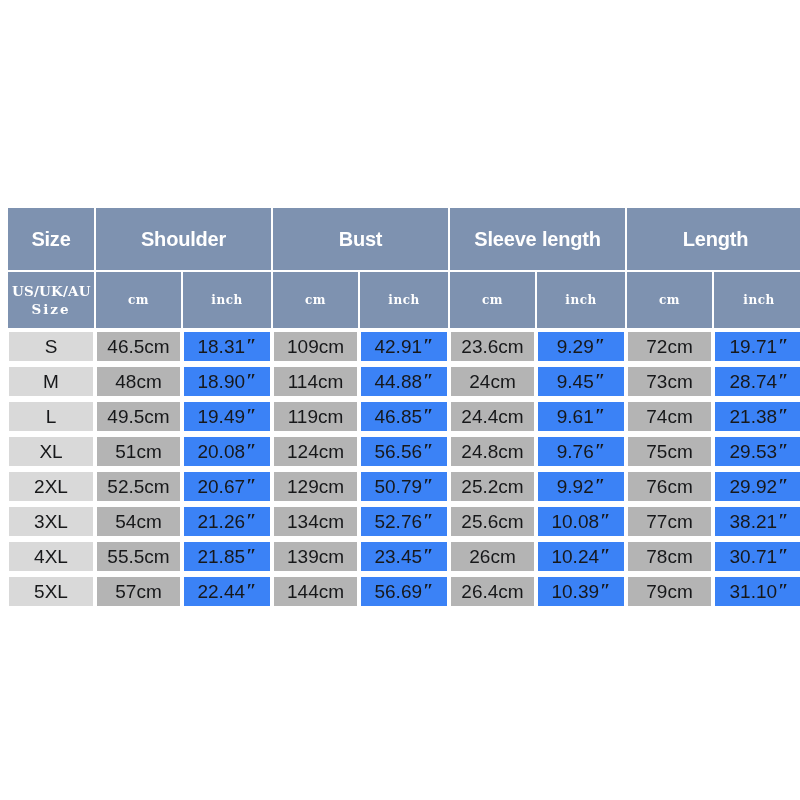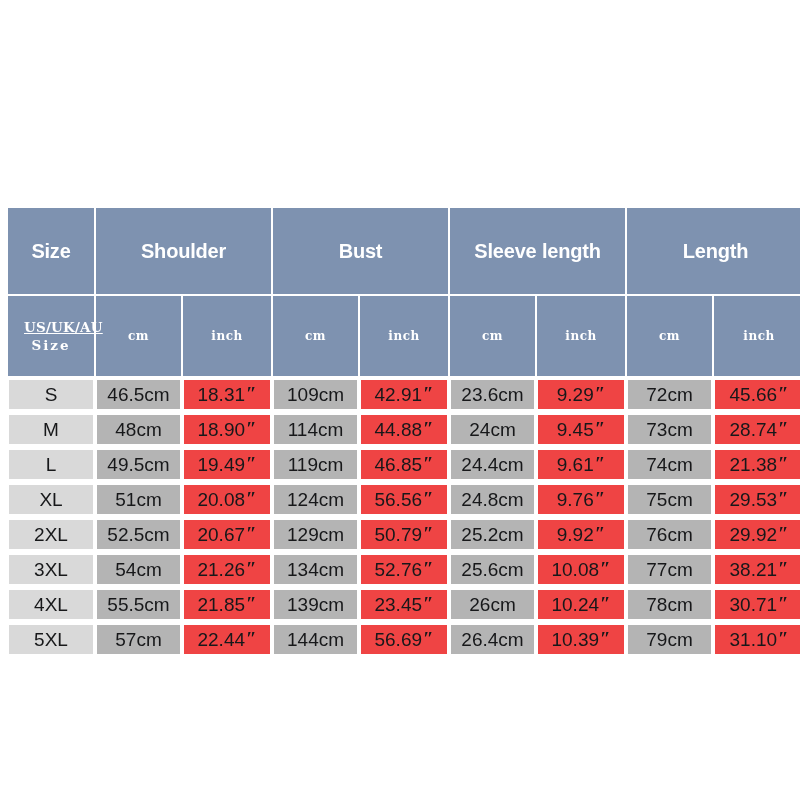--- a/index.html
+++ b/index.html
@@ -32,42 +32,42 @@
     table-layout: fixed;
     background: #ffffff;
   }
 
   
   .grp-head, .sub-head {
     background: #7e92b0;
     color: #ffffff;
     text-align: center;
     vertical-align: middle;
-    padding: 16px;
+    padding: 4px;
   }
   .grp-head {
     height: 54px;
     font-family: "Liberation Sans", sans-serif;
     font-size: 20px;
     font-weight: 700;
     letter-spacing: -0.2px;
   }
   .sub-head {
     height: 48px;
     font-family: "DejaVu Serif", serif;
     font-size: 12px;
     font-weight: 700;
     letter-spacing: 0.5px;
   }
   .sub-head.corner {
     font-size: 13.5px;
     line-height: 1.35;
     letter-spacing: 0.2px;
   }
-  .corner-l1 { display: block; text-decoration: underline; }
+  .corner-l1 { display: block; }
   .corner-l2 { display: block; letter-spacing: 2px; }
 
   
   #size-chart tbody td {
     height: 33px;
     padding: 0;
     text-align: center;
     vertical-align: middle;
     font-family: "Liberation Sans", sans-serif;
     font-size: 19px;
@@ -91,21 +91,21 @@
   }
 
   
   td.cm-col .cell-inner {
     background: #b4b4b4;
     margin: 2px 1px;
   }
 
   
   td.in-col .cell-inner {
-    background: #ef4444;
+    background: #3b82f6;
     margin: 2px 1px;
   }
 
   .inch-mark {
     font-family: "Liberation Serif", serif;
     font-size: 19px;
     font-weight: 700;
     line-height: 0;
     position: relative;
     top: -1px;
@@ -194,21 +194,21 @@
               <span class="inch-mark">″</span>
             </div>
           </td>
           <td class="cm-col">
             <div class="cell-inner">
               <span>72cm</span>
             </div>
           </td>
           <td class="in-col">
             <div class="cell-inner">
-              <span>45.66</span>
+              <span>19.71</span>
               <span class="inch-mark">″</span>
             </div>
           </td>
         </tr>
         <tr>
           <td class="size-col">
             <div class="cell-inner">
               <span>M</span>
             </div>
           </td>

